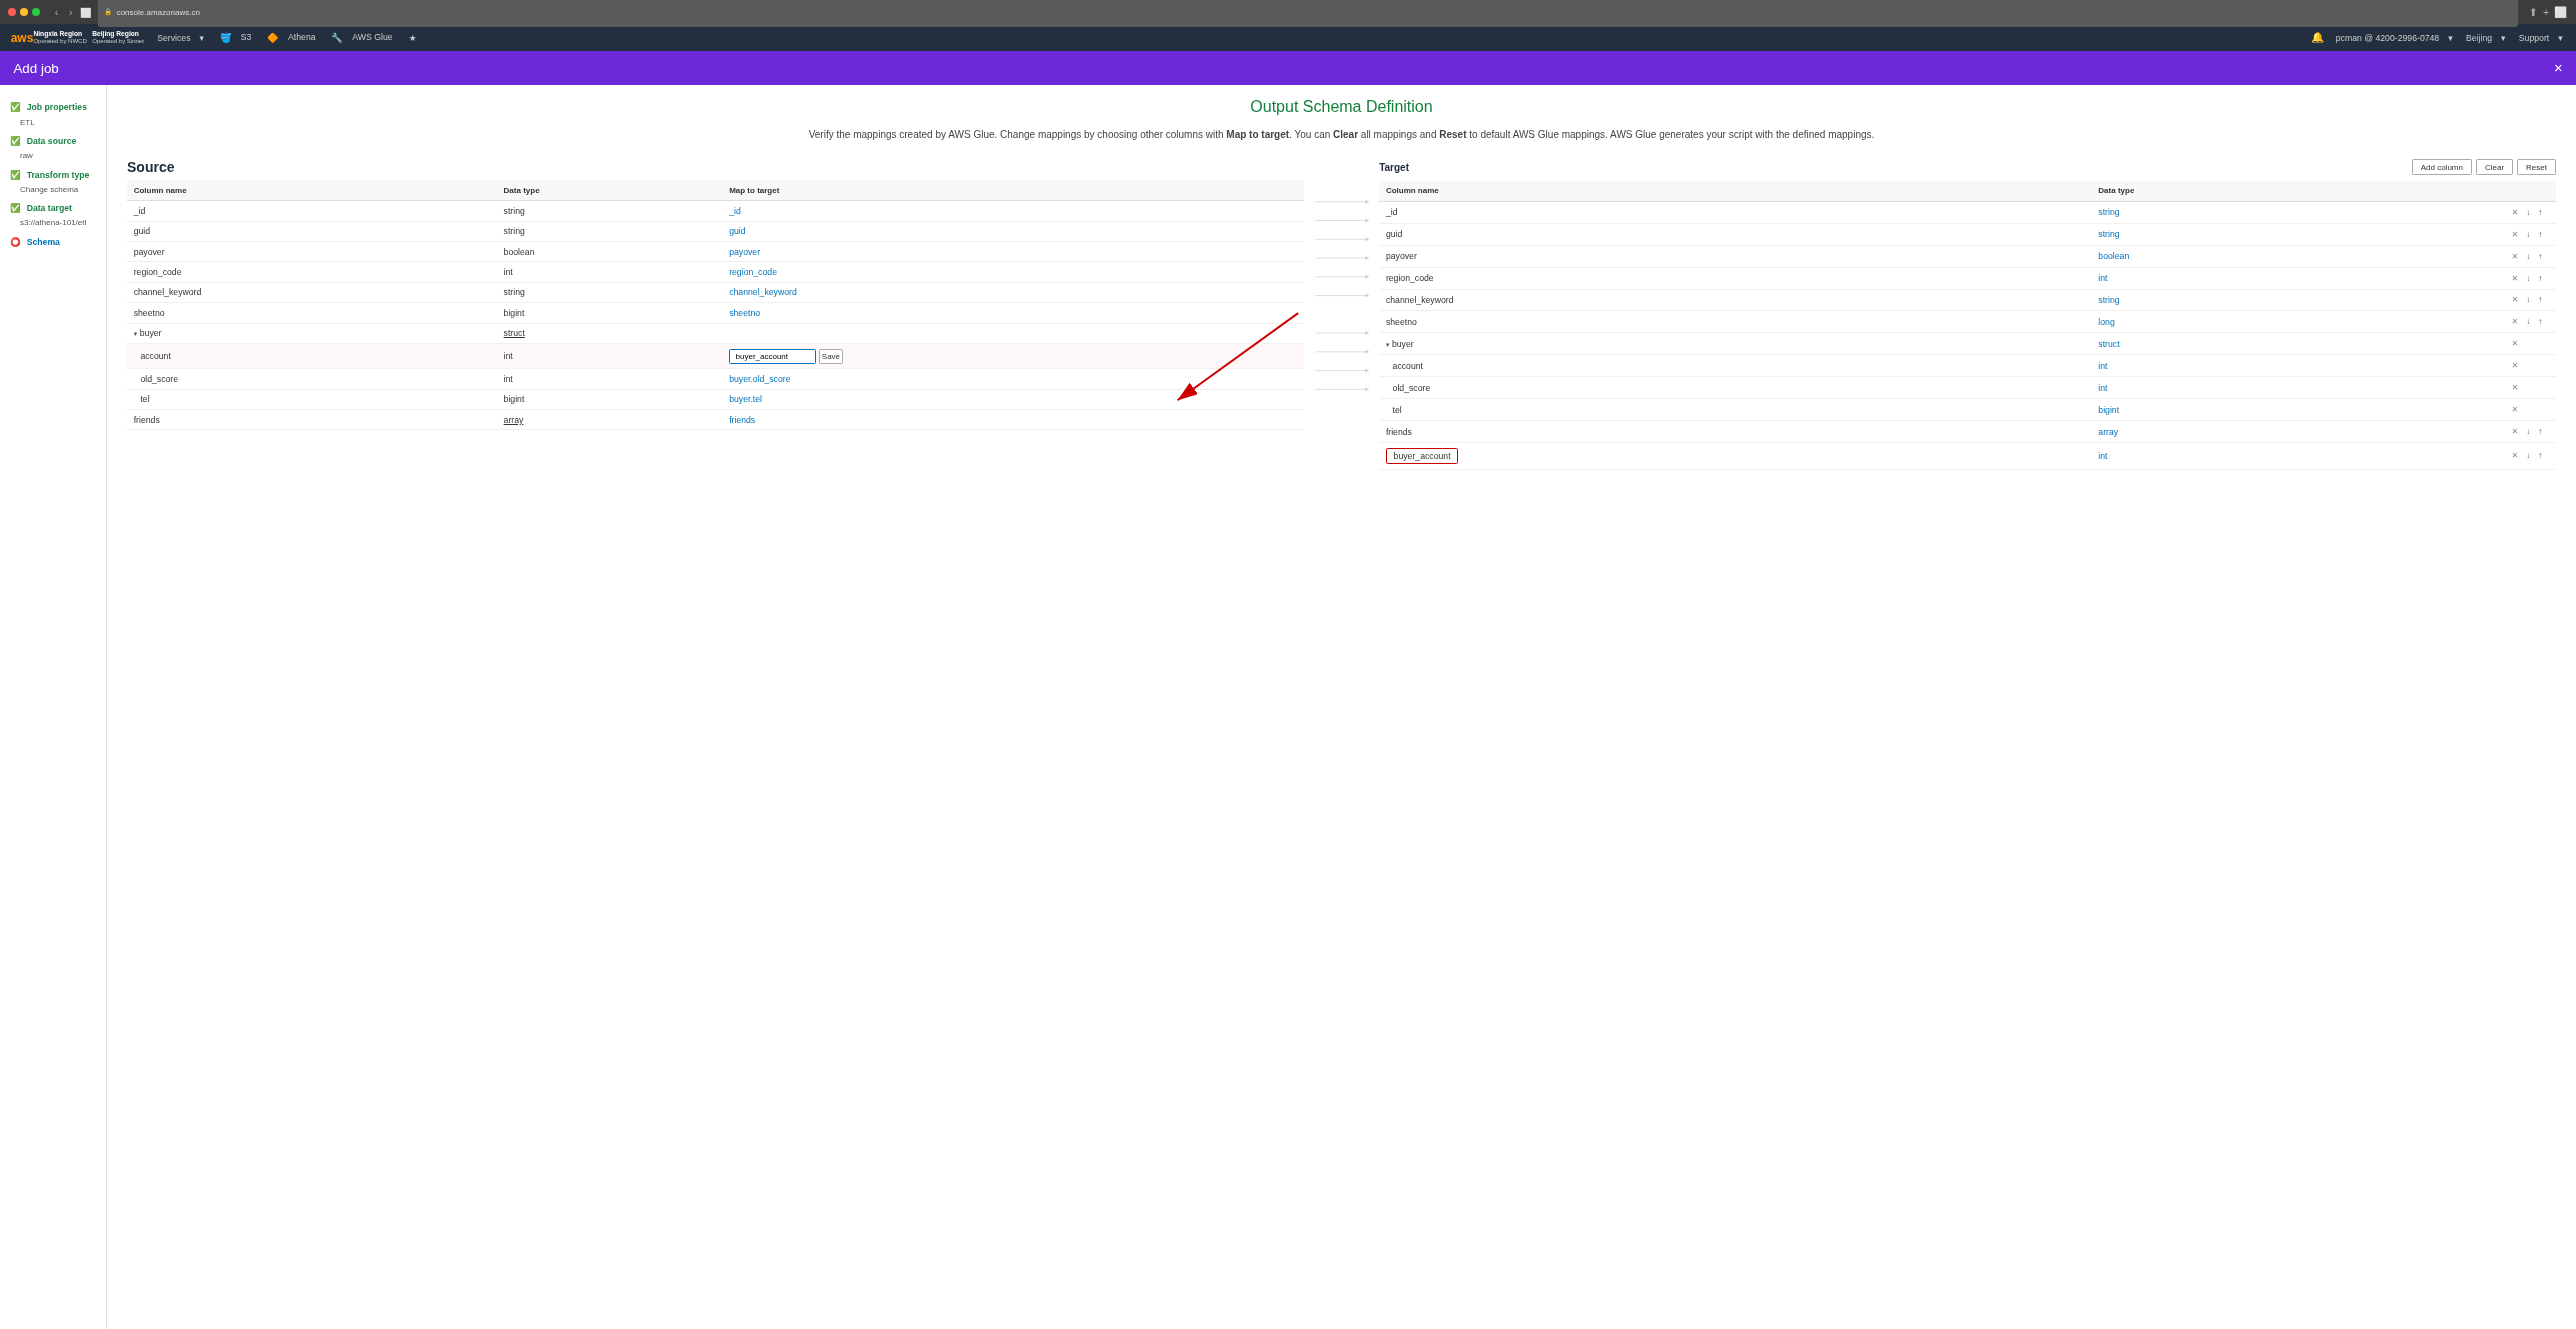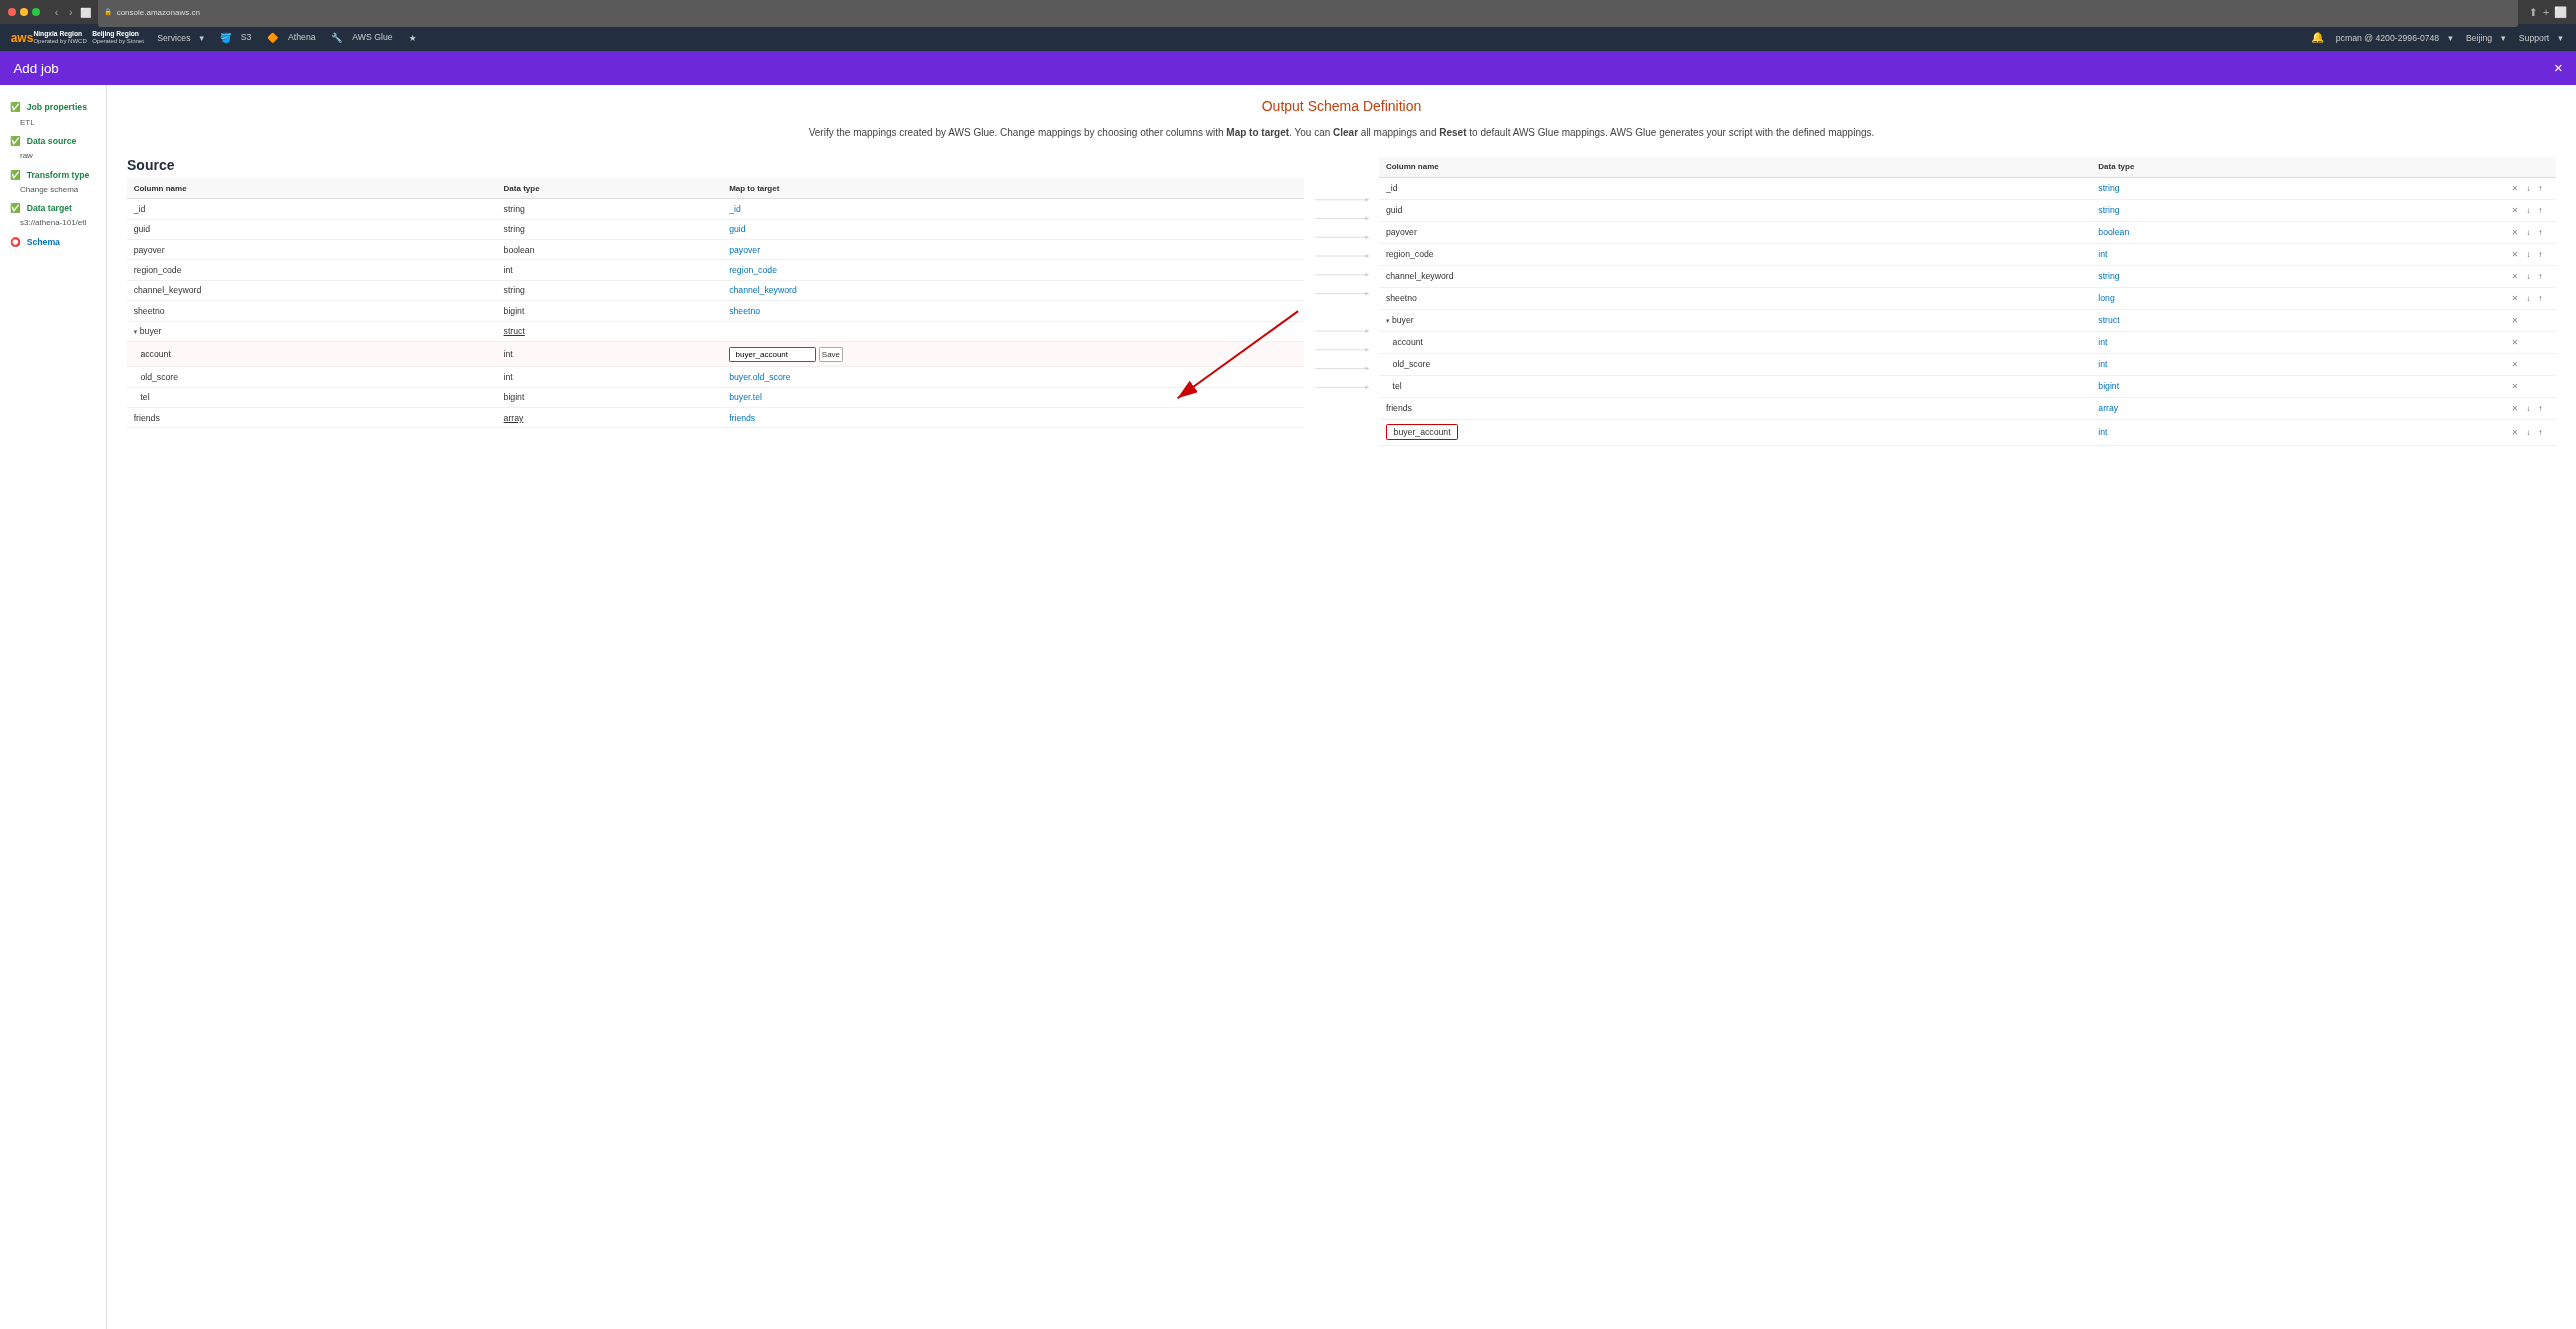--- a/index.html
+++ b/index.html
@@ -115,24 +115,24 @@
     
     .content-area {
       flex: 1;
       overflow: auto;
       padding: 13.4px 20px;
       background: white;
     }
 
     .page-title {
       text-align: center;
-      font-size: 14px;
+      font-size: 16px;
       font-weight: 400;
       margin-bottom: 10.7px;
-      color: #c2410c;
+      color: #15803d;
     }
 
     .description {
       text-align: center;
       font-size: 10px;
       color: #444;
       margin-bottom: 16px;
       line-height: 1.6;
     }
     .description strong { font-weight: 600; }
@@ -454,20 +454,28 @@
           <polygon points="75,137 80,140 75,143" fill="#ccc"></polygon>
           <polygon points="75,165 80,168 75,171" fill="#ccc"></polygon>
           <polygon points="75,221 80,224 75,227" fill="#ccc"></polygon>
           <polygon points="75,249 80,252 75,255" fill="#ccc"></polygon>
           <polygon points="75,277 80,280 75,283" fill="#ccc"></polygon>
           <polygon points="75,305 80,308 75,311" fill="#ccc"></polygon>
         </svg>
       </div>
 
       <div style="flex:1; position:relative;">
+        <div style="display:flex; justify-content:space-between; align-items:center; margin-bottom:5.4px;">
+          <span style="font-size:10px; font-weight:600; color:#232f3e;">Target</span>
+          <div class="btn-group">
+            <button class="btn">Add column</button>
+            <button class="btn">Clear</button>
+            <button class="btn">Reset</button>
+          </div>
+        </div>
         <table>
           <thead>
             <tr>
               <th>Column name</th>
               <th>Data type</th>
               <th style="width:54px;"></th>
             </tr>
           </thead>
           <tbody>
 

